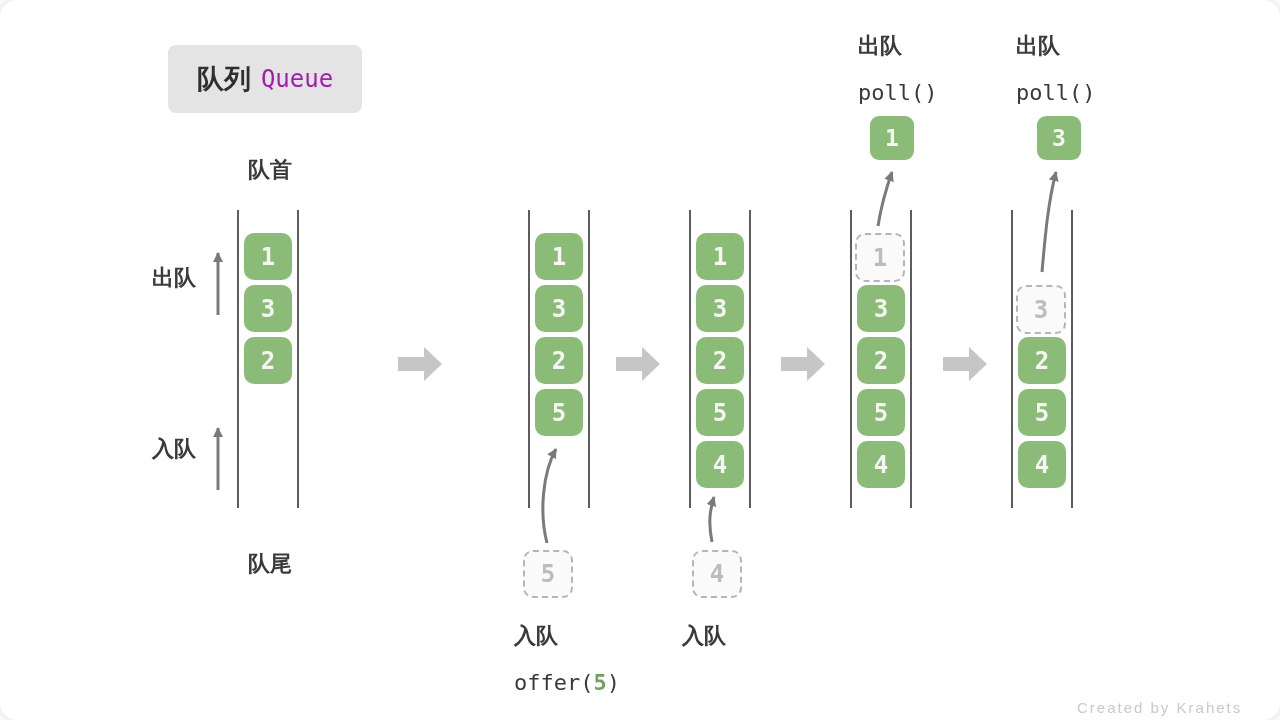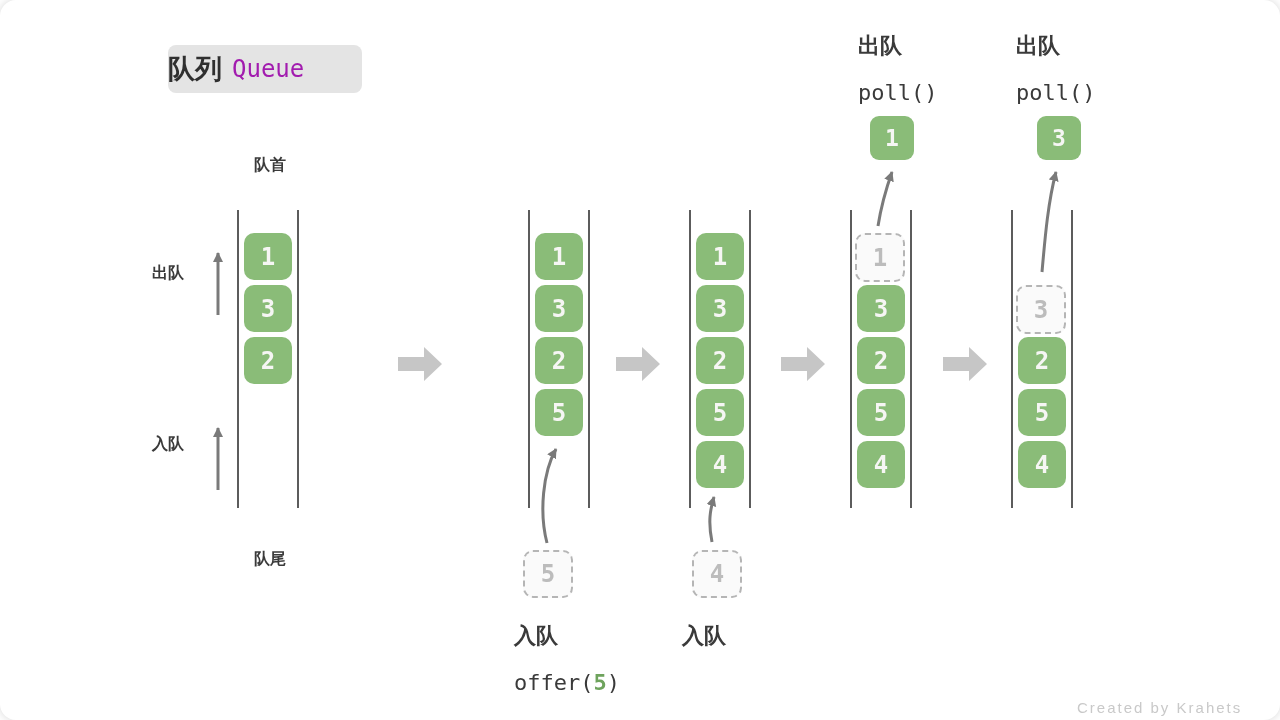--- a/index.html
+++ b/index.html
@@ -2,27 +2,27 @@
 <html><head>
 <meta charset="utf-8">
 <style>
   html,body{margin:0;padding:0;width:1280px;height:720px;background:#fff;
     font-family:"Liberation Sans",sans-serif;}
   #card{position:absolute;inset:0;background:#ffffff;border-radius:16px;
     box-shadow:0 0 10px rgba(0,0,0,.16);overflow:hidden;}
   .abs{position:absolute;}
 
   
-  #title-badge{left:168px;top:45px;width:194px;height:48px;background:#e4e4e4;
-    border-radius:8px;display:flex;align-items:center;gap:10px;}
+  #title-badge{left:168px;top:45px;width:194px;height:68px;background:#e4e4e4;
+    border-radius:8px;display:flex;align-items:center;justify-content:center;gap:10px;}
   #title-badge .zh{font-weight:bold;font-size:27px;color:#2f2f2f;}
   #title-badge .en{font-family:"DejaVu Sans Mono",monospace;font-size:24px;color:#a21caf;}
 
   
-  .zh-label{font-weight:bold;font-size:16px;color:#3a3a3a;white-space:nowrap;}
+  .zh-label{font-weight:bold;font-size:22px;color:#3a3a3a;white-space:nowrap;}
   .center60{width:60px;text-align:center;}
 
   
   .queue{position:absolute;top:210px;width:62px;height:298px;}
   .qline{position:absolute;top:0;bottom:0;width:2px;background:#5c5c5c;}
   .qline.l{left:0;} .qline.r{right:0;}
   .cell{position:absolute;left:7px;width:48px;height:47px;border-radius:10px;
     display:flex;align-items:center;justify-content:center;
     font-family:"DejaVu Sans Mono",monospace;font-weight:bold;font-size:24px;}
   .cell.green{background:#8abc78;color:#f6f6f4;}

